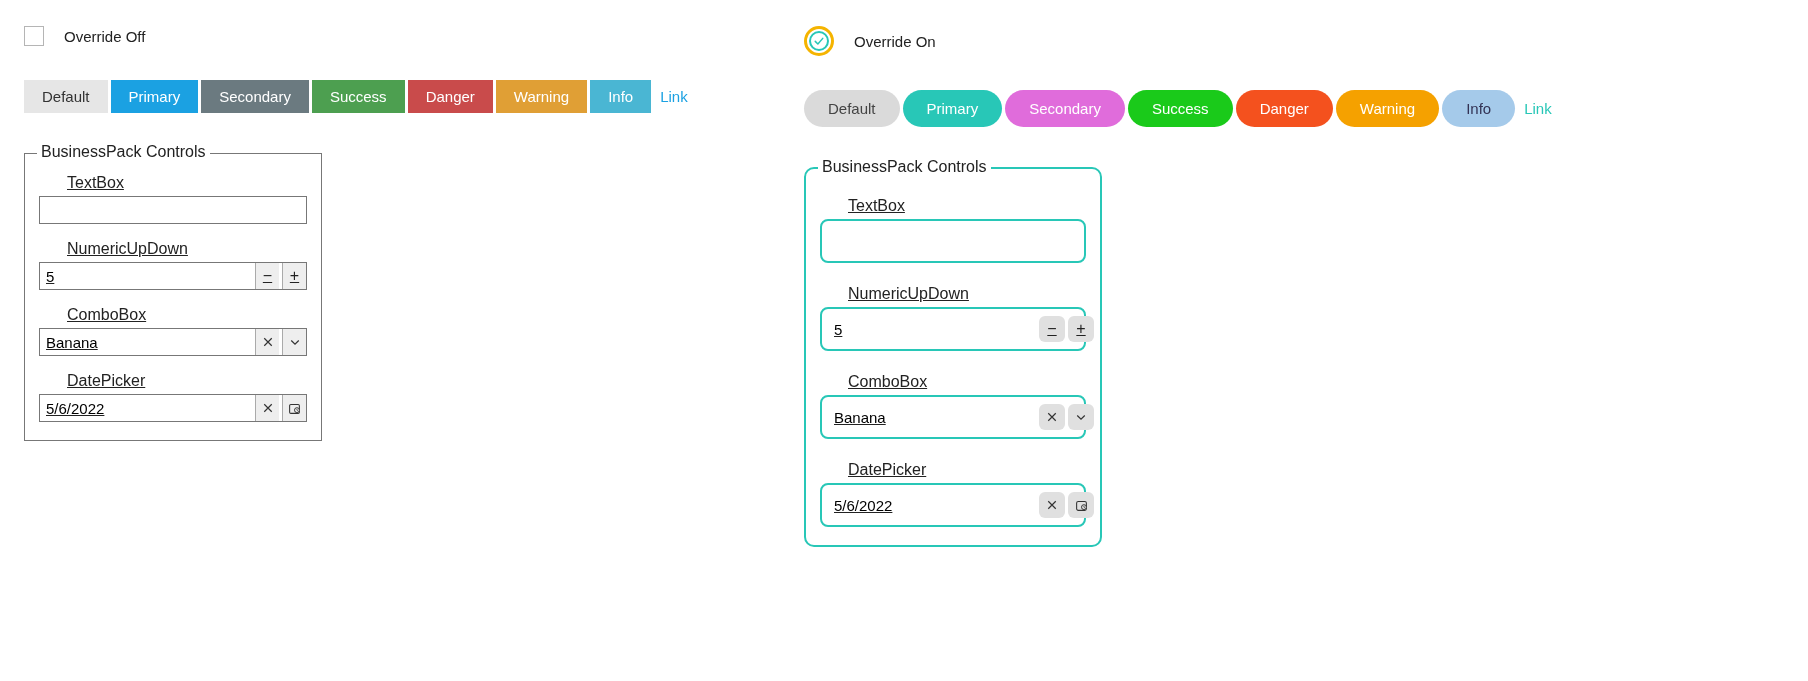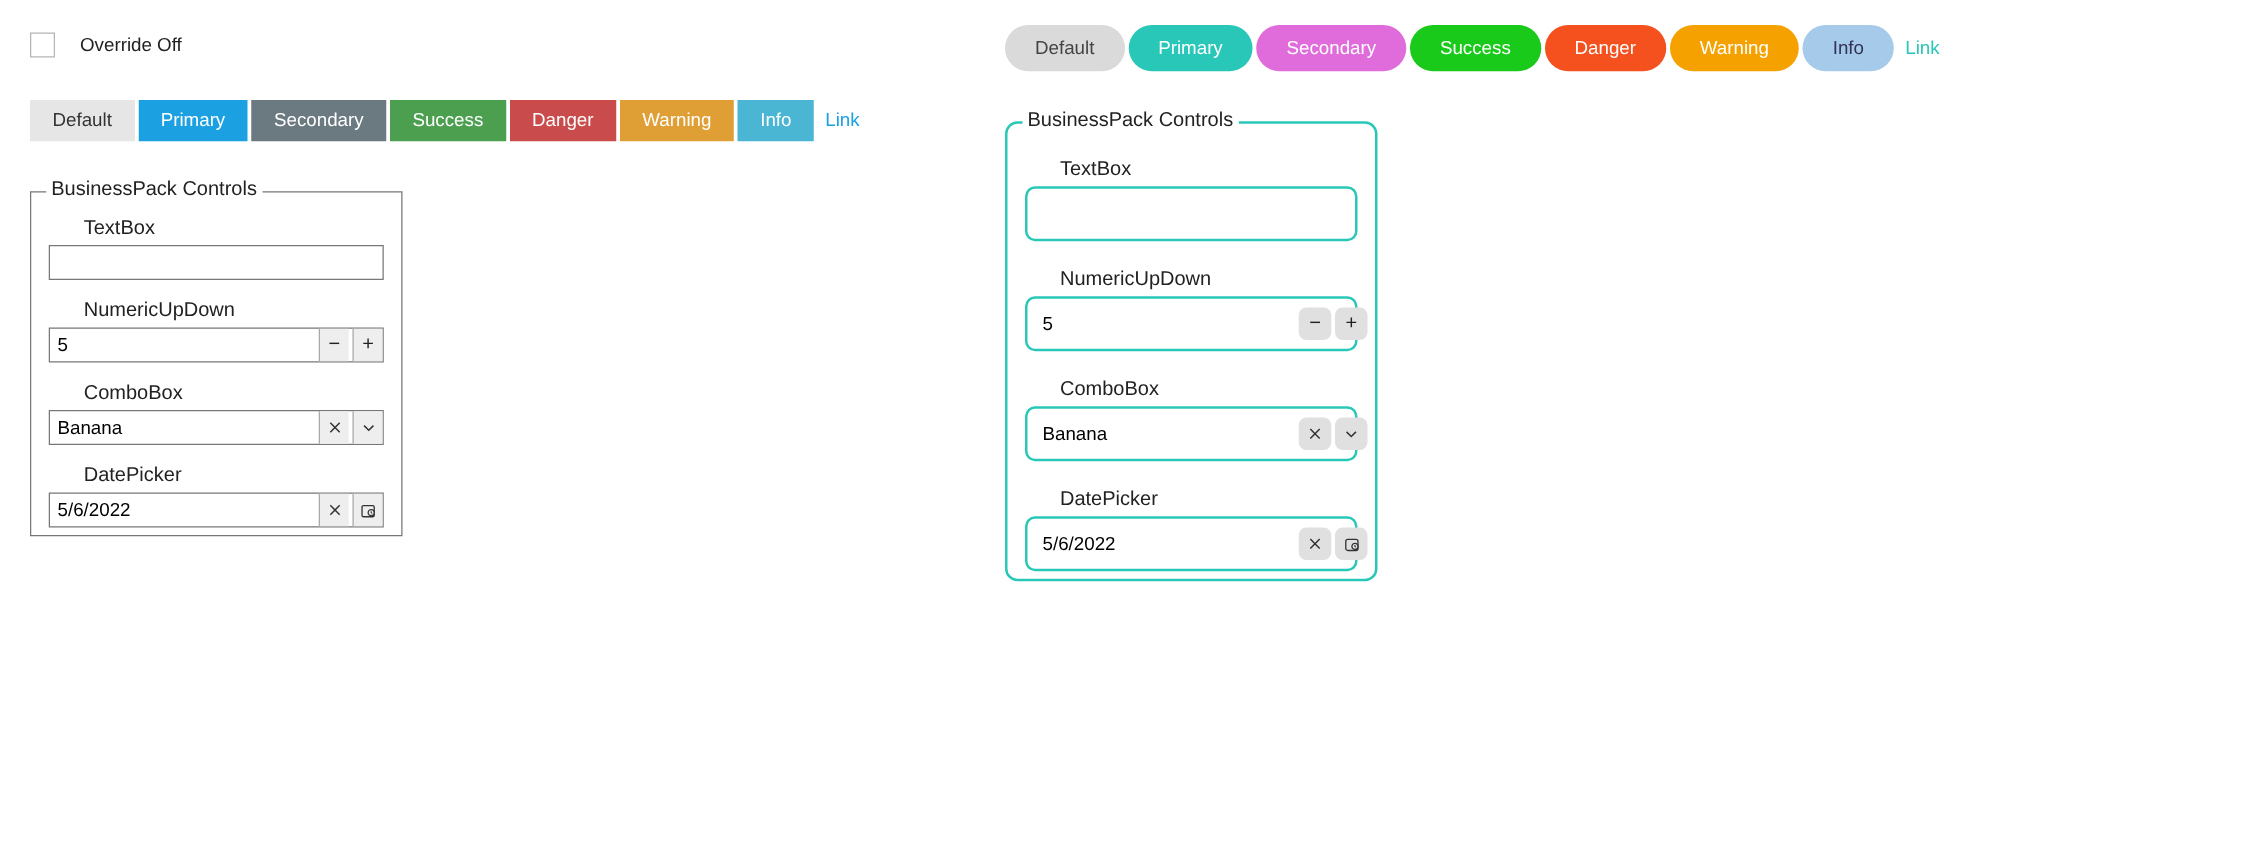--- a/index.html
+++ b/index.html
@@ -62,22 +62,22 @@
 .R .primary { background: #28c7b7; }
 .R .secondary { background: #e06cdb; }
 .R .success { background: #1aca1a; }
 .R .danger { background: #f4511e; }
 .R .warning { background: #f5a100; }
 .R .info { background: #a5caea; color:#335; }
 .R .link { color:#28c7b7; background:transparent; padding:0 6px; }
 
 
 .group {
-  border: 1px solid #777; padding: 14px 14px 6px 14px;
-  position: relative; width: 298px; margin-left:4px;
+  border: 1px solid #777; padding: 14px 14px 18px 14px;
+  position: relative; width: 298px; margin-left:4px;text-decoration:underline;
 }
 .R .group { border: 2px solid #28c7b7; border-radius: 10px; }
 .group .legend {
   position: absolute; top: -11px; left: 12px;
   background: #fff; padding: 0 4px; font-size: 16px;
 }
 .field { margin-top: 6px; }
 .R .field { margin-top: 14px; }
 .field + .field { margin-top: 16px; }
 .R .field + .field { margin-top: 22px; }
@@ -184,20 +184,30 @@
                   <path d="M11 8.5 V10 L12 10.7" stroke="#333" stroke-width="1" fill="none"></path>
                 </svg>
             </span>
           </div>
         </div>
       </div>
     </div>
   </div>
 
   <div class="col R">
+    <div class="check-row">
+      <span class="round-check">
+        <span class="round-check-inner">
+          <svg viewBox="0 0 16 16">
+              <path d="M3 8.5 L6.5 12 L13 4.5" stroke="#28c7b7" stroke-width="2" fill="none" stroke-linecap="round" stroke-linejoin="round"></path>
+            </svg>
+        </span>
+      </span>
+      <span class="check-label">Override On</span>
+    </div>
 
     <div class="button-row">
       <button class="btn default">Default</button>
       <button class="btn primary">Primary</button>
       <button class="btn secondary">Secondary</button>
       <button class="btn success">Success</button>
       <button class="btn danger">Danger</button>
       <button class="btn warning">Warning</button>
       <button class="btn info">Info</button>
       <button class="btn link">Link</button>

